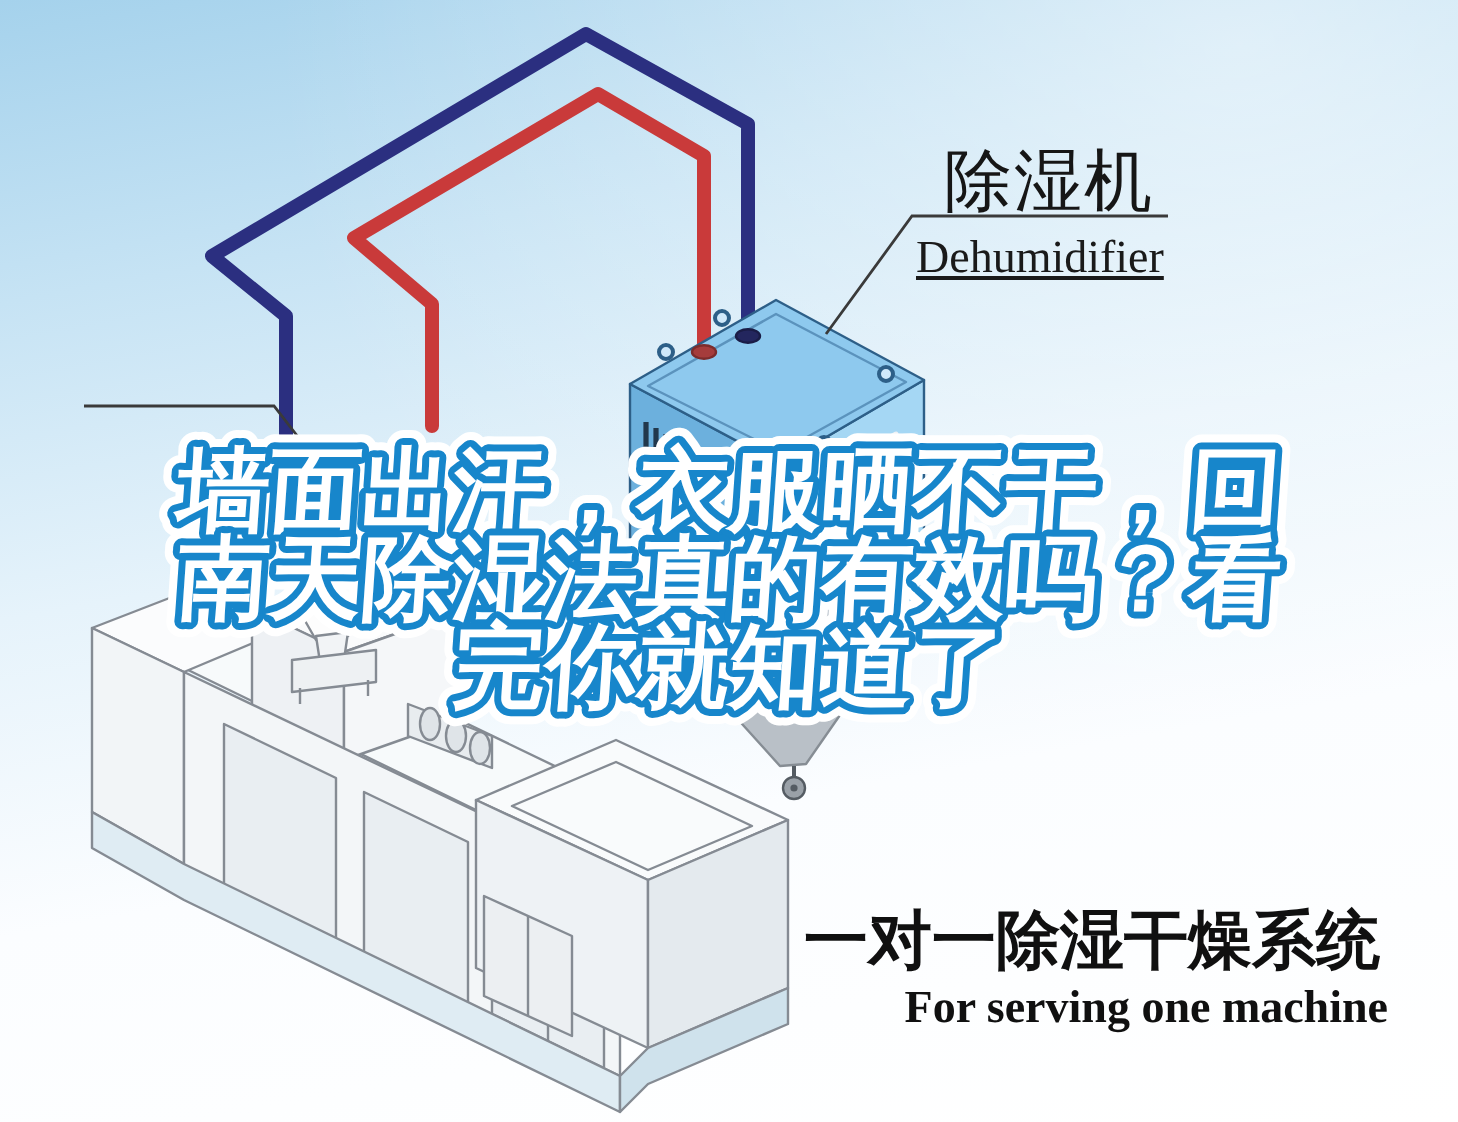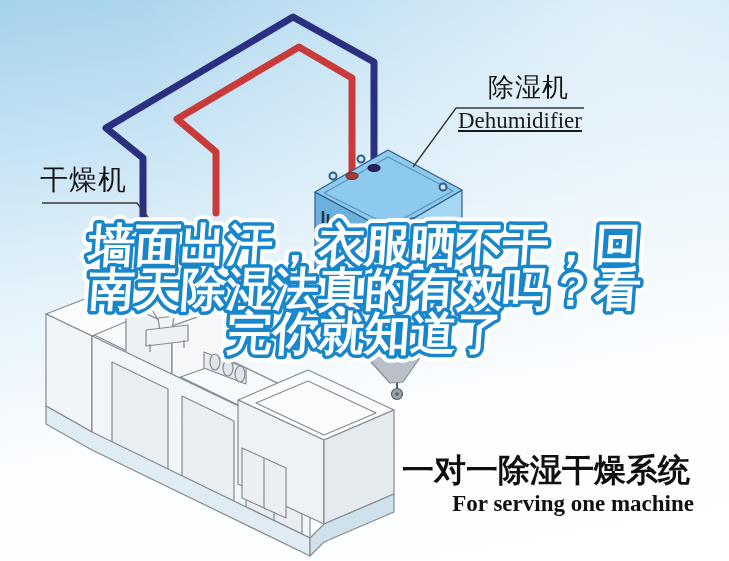--- a/index.html
+++ b/index.html
@@ -20,21 +20,21 @@
     color:#161616;
   }
   .label-en{
     font-family:"Liberation Serif","DejaVu Serif",serif;
     line-height:1;color:#1a1a1a;
   }
   .hopper-label{left:40px;top:166px;}
   .hopper-label .label-zh{font-size:28px;}
   .hopper-label .label-en{font-size:24px;margin:10px 0 0 6px;}
   .dehum-label{left:458px;top:74px;}
-  .dehum-label .label-zh{font-size:26px;margin-left:30px;}
+  .dehum-label .label-zh{font-size:34px;margin-left:14px;}
   .dehum-label .label-en{font-size:23px;margin:9px 0 0 0px;text-decoration:underline;}
   .caption{
     position:absolute;left:398px;top:454px;width:296px;
     text-align:center;color:#101010;
   }
   .caption .caption-zh{
     font-family:"DejaVu Sans",sans-serif;
     font-size:32px;font-weight:700;letter-spacing:0px;line-height:1.05;
   }
   .caption .caption-en{
@@ -139,21 +139,20 @@
       <text class="headline-text hl-glow" x="382" y="261">墙面出汗，衣服晒不干，回</text>
       <text class="headline-text hl-glow" x="385" y="305">南天除湿法真的有效吗？看</text>
       <text class="headline-text hl-glow" x="388" y="349">完你就知道了</text>
       <text class="headline-text hl-main" x="382" y="261">墙面出汗，衣服晒不干，回</text>
       <text class="headline-text hl-main" x="385" y="305">南天除湿法真的有效吗？看</text>
       <text class="headline-text hl-main" x="388" y="349">完你就知道了</text>
     </g>
   </svg>
 
   <div class="machine-label hopper-label">
-    <div class="label-zh">干燥机</div>
   </div>
 
   <div class="machine-label dehum-label">
     <div class="label-zh">除湿机</div>
     <div class="label-en">Dehumidifier</div>
   </div>
 
   <div class="caption">
     <div class="caption-zh">一对一除湿干燥系统</div>
     <div class="caption-en">For serving one machine</div>

